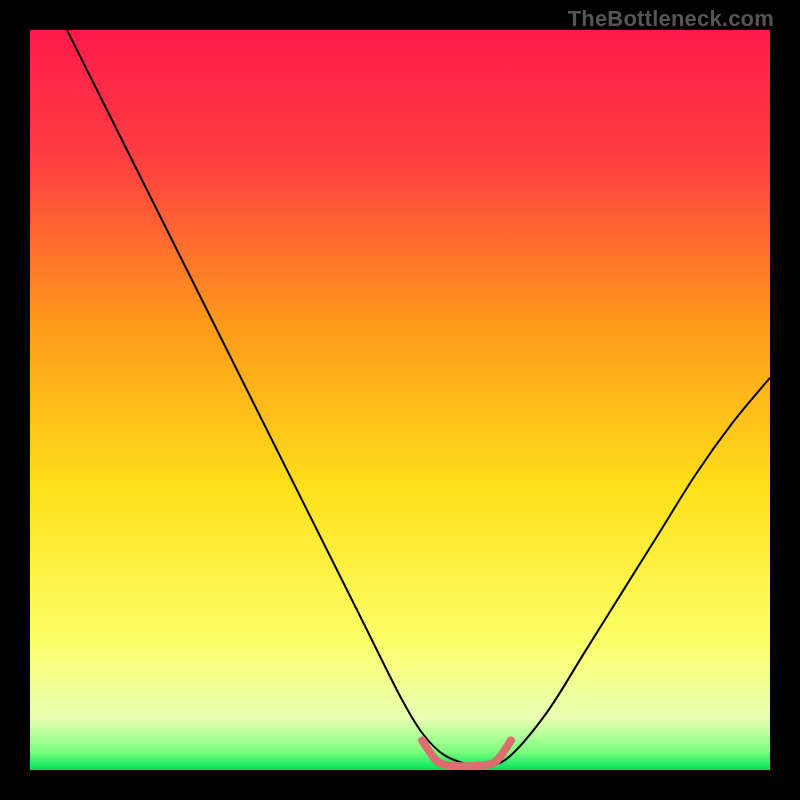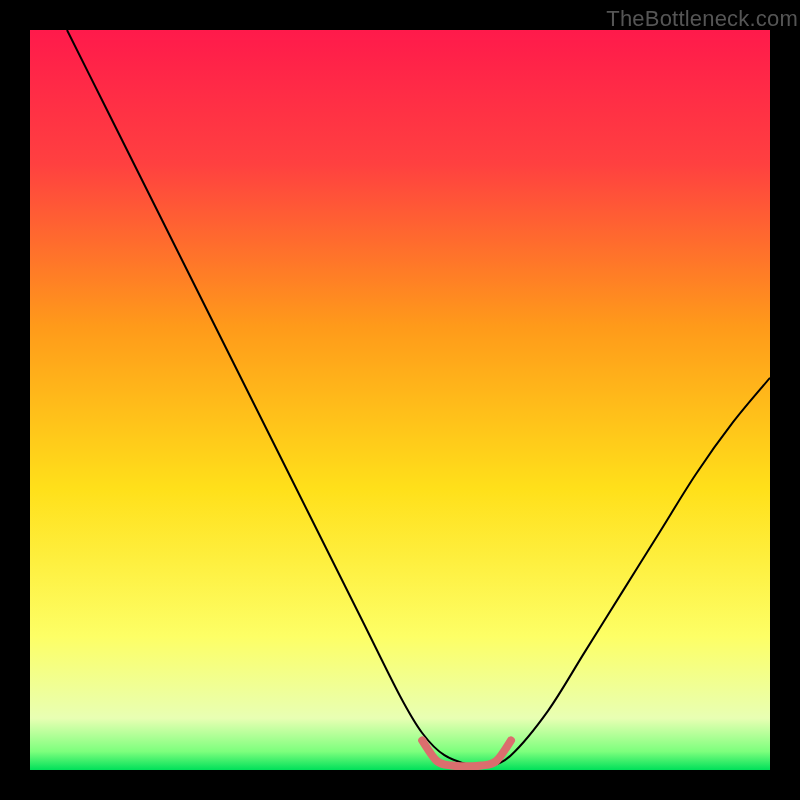--- a/index.html
+++ b/index.html
@@ -20,24 +20,24 @@
   .plot {
     position: absolute;
     left: 30px;
     top: 30px;
     width: 740px;
     height: 740px;
   }
   .watermark {
     position: absolute;
     top: 6px;
-    right: 2px;
+    right: 26px;
     color: #555555;
     font-size: 22px;
-    font-weight: normal;
+    font-weight: bold;
     letter-spacing: 0.2px;
     font-family: Arial, Helvetica, sans-serif;
   }
 </style>
 </head>
 <body>
 
 <div class="frame">
 
   <div class="watermark">TheBottleneck.com</div>

